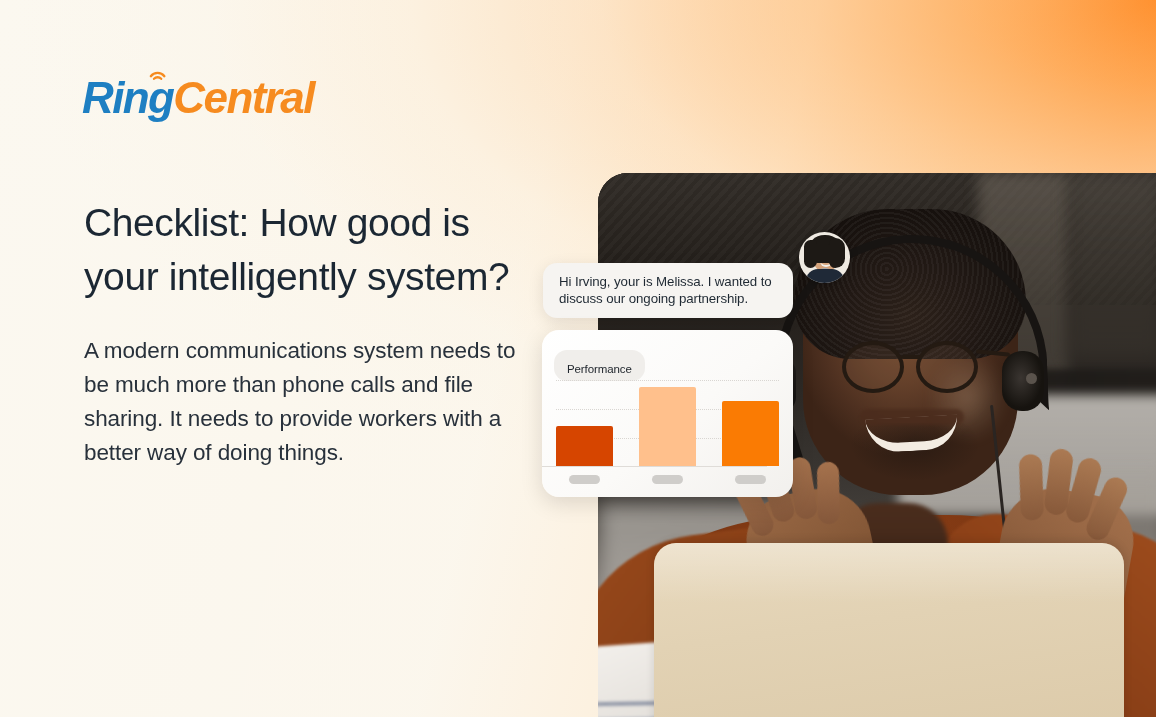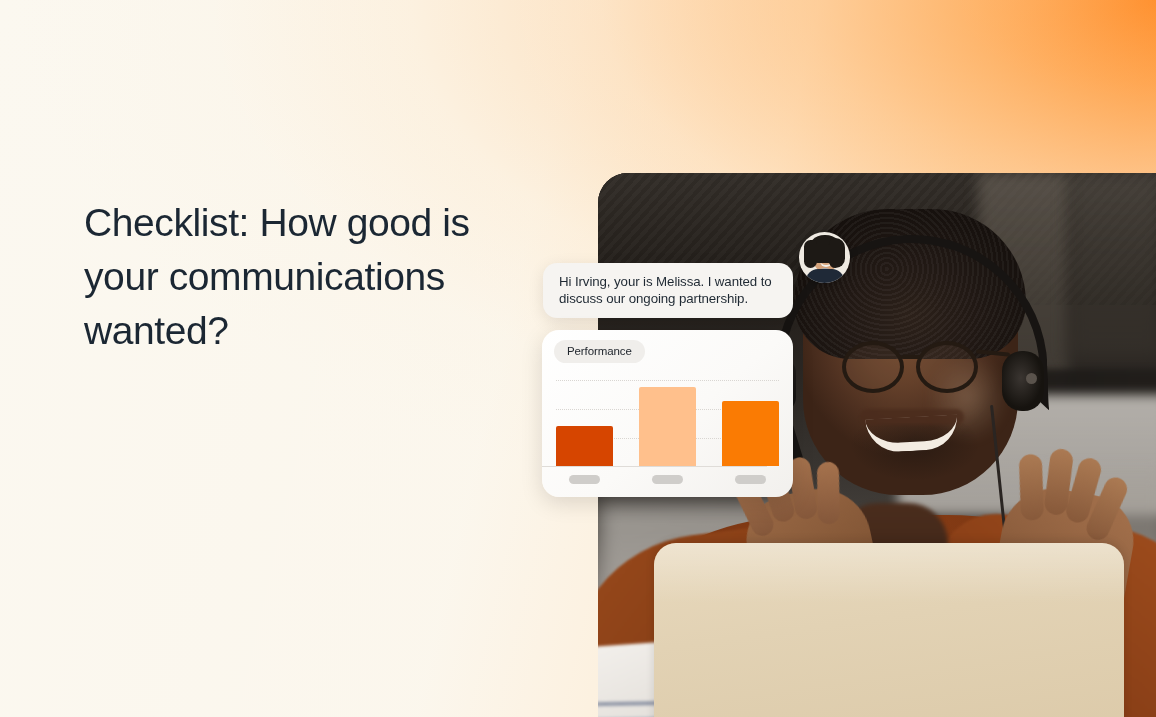--- a/index.html
+++ b/index.html
@@ -410,24 +410,24 @@
   
   .perf-card {
     position:absolute; left:542px; top:330px;
     width:251px; height:167px;
     background:linear-gradient(140deg,#FFFFFF 0%, #FBFAF8 55%, #F2F0ED 100%);
     border-radius:17px;
     box-shadow:0 6px 22px rgba(0,0,0,.13);
     overflow:hidden;
   }
   .perf-pill {
-    position:absolute; left:12px; top:10px;
+    position:absolute; left:12px; top:20px;
     background:#F0EEEB;
     border-radius:13px;
-    padding:5px 13px 6px 13px;
+    padding:13px 13px 6px 13px;
     font-size:11.5px;
     color:#22282F;
     letter-spacing:-0.1px;
   }
   .perf-plot {
     position:absolute; left:14px; top:46px;
     width:223px; height:90px;
   }
   .gridline {
     position:absolute; left:0; width:100%; height:0;
@@ -463,23 +463,31 @@
   .tick-pill.sm { width:31px; }
 </style>
 </head>
 <body>
 
 <div class="page">
 
   <div class="bg-wash"></div>
   <div class="bg-wash2"></div>
 
+  <div class="logo">
+    <svg class="logo-wifi" viewBox="0 0 20 14">
+      <path d="M2.8 9.2 A8.6 8.6 0 0 1 16.4 9.2" fill="none" stroke="#F68B1F" stroke-width="2.3" stroke-linecap="round"></path>
+      <path d="M6.0 11.8 A5.0 5.0 0 0 1 13.2 11.8" fill="none" stroke="#F68B1F" stroke-width="2.3" stroke-linecap="round"></path>
+    </svg>
+    <span class="ring" style="color: rgb(30, 127, 194);">Ring</span><span class="central" style="color: rgb(246, 139, 31);">Central</span>
+  </div>
 
   <div class="content">
-    <h1 class="headline">Checklist: How good is your communications wanted?</h1>
+    <h1 class="headline">Checklist: How good is your intelligently system?</h1>
+    <p class="lead">A modern communications system needs to be much more than phone calls and file sharing. It needs to provide workers with a better way of doing things.</p>
   </div>
 
   <div class="photo-panel">
 
     <div class="bg-office"></div>
     <div class="bg-shelf-a"></div>
     <div class="bg-shelf-b"></div>
     <div class="bg-shelf-c"></div>
     <div class="bg-beam"></div>
     <div class="bg-wallpanel"></div>

